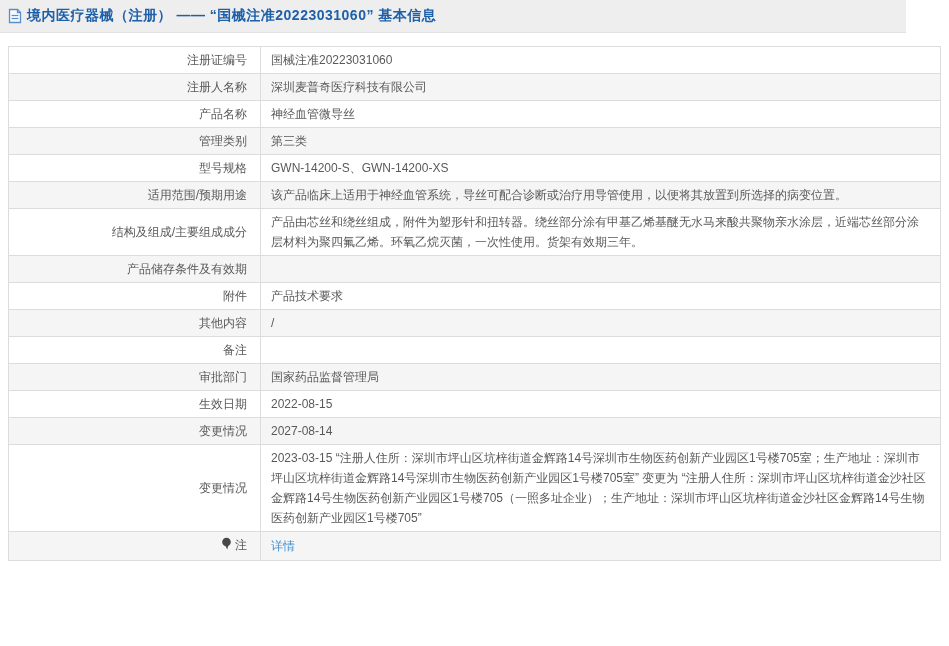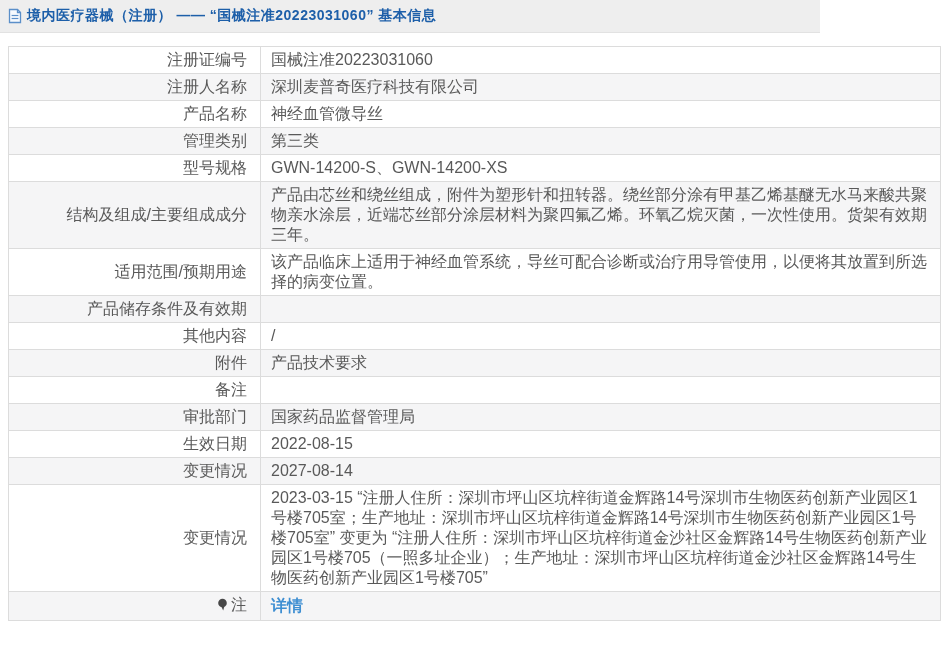--- a/index.html
+++ b/index.html
@@ -5,21 +5,21 @@
   * { box-sizing: border-box; }
   html, body {
     margin: 0; padding: 0;
     width: 949px; height: 646px;
     background: #ffffff;
     font-family: "Liberation Sans", "DejaVu Sans", sans-serif;
     overflow: hidden;
   }
   
   .topbar {
-    width: 820px; height: 33px;
+    width: 906px; height: 33px;
     background: #eeeeee;
     border-bottom: 1px solid #e2e2e2;
     display: flex; align-items: center;
     padding-left: 8px;
   }
   .doc-icon { display: inline-flex; align-items: center; margin-right: 5px; }
   .page-title {
     color: #1d5fa9;
     font-size: 14px;
     font-weight: bold;
@@ -28,40 +28,39 @@
   }
   
   .info-table {
     width: 933px;
     margin: 13px 8px 0 8px;
     border-collapse: collapse;
     table-layout: fixed;
   }
   .info-table td {
     border: 1px solid #dcdcdc;
-    font-size: 16px;
+    font-size: 12px;
     color: #595959;
     line-height: 20px;
     padding: 3px 10px;
     vertical-align: middle;
     word-break: break-all;
   }
   .info-table td.label-cell {
     width: 252px;
     text-align: right;
     padding-right: 13px;
     white-space: nowrap;
   }
   .info-table tr:nth-child(even) { background: #f5f5f6; }
   .info-table tr:nth-child(odd)  { background: #ffffff; }
   .detail-link {
     color: #3f8fd2;
     text-decoration: none;
     cursor: pointer;
-    font-weight: bold;
   }
   .note-icon { display: inline-block; vertical-align: -2px; margin-right: 3px; }
 </style>
 </head>
 <body>
 
 <div class="topbar">
   <span class="doc-icon">
     <svg width="14" height="16" viewBox="0 0 14 16">
       <path d="M1.5 1.5 h8 l3 3 v10 h-11 z" fill="#f6fafe" stroke="#5b8fc9" stroke-width="1.3"></path>
@@ -89,38 +88,38 @@
     </tr>
     <tr>
       <td class="label-cell">管理类别</td>
       <td class="value-cell">第三类</td>
     </tr>
     <tr>
       <td class="label-cell">型号规格</td>
       <td class="value-cell">GWN-14200-S、GWN-14200-XS</td>
     </tr>
     <tr>
+      <td class="label-cell">适用范围/预期用途</td>
+      <td class="value-cell">该产品临床上适用于神经血管系统，导丝可配合诊断或治疗用导管使用，以便将其放置到所选择的病变位置。</td>
+    </tr>
+    <tr>
       <td class="label-cell">结构及组成/主要组成成分</td>
       <td class="value-cell">产品由芯丝和绕丝组成，附件为塑形针和扭转器。绕丝部分涂有甲基乙烯基醚无水马来酸共聚物亲水涂层，近端芯丝部分涂层材料为聚四氟乙烯。环氧乙烷灭菌，一次性使用。货架有效期三年。</td>
-    </tr>
-    <tr>
-      <td class="label-cell">适用范围/预期用途</td>
-      <td class="value-cell">该产品临床上适用于神经血管系统，导丝可配合诊断或治疗用导管使用，以便将其放置到所选择的病变位置。</td>
     </tr>
     <tr>
       <td class="label-cell">产品储存条件及有效期</td>
       <td class="value-cell"></td>
     </tr>
     <tr>
+      <td class="label-cell">附件</td>
+      <td class="value-cell">产品技术要求</td>
+    </tr>
+    <tr>
       <td class="label-cell">其他内容</td>
       <td class="value-cell">/</td>
-    </tr>
-    <tr>
-      <td class="label-cell">附件</td>
-      <td class="value-cell">产品技术要求</td>
     </tr>
     <tr>
       <td class="label-cell">备注</td>
       <td class="value-cell"></td>
     </tr>
     <tr>
       <td class="label-cell">审批部门</td>
       <td class="value-cell">国家药品监督管理局</td>
     </tr>
     <tr>

